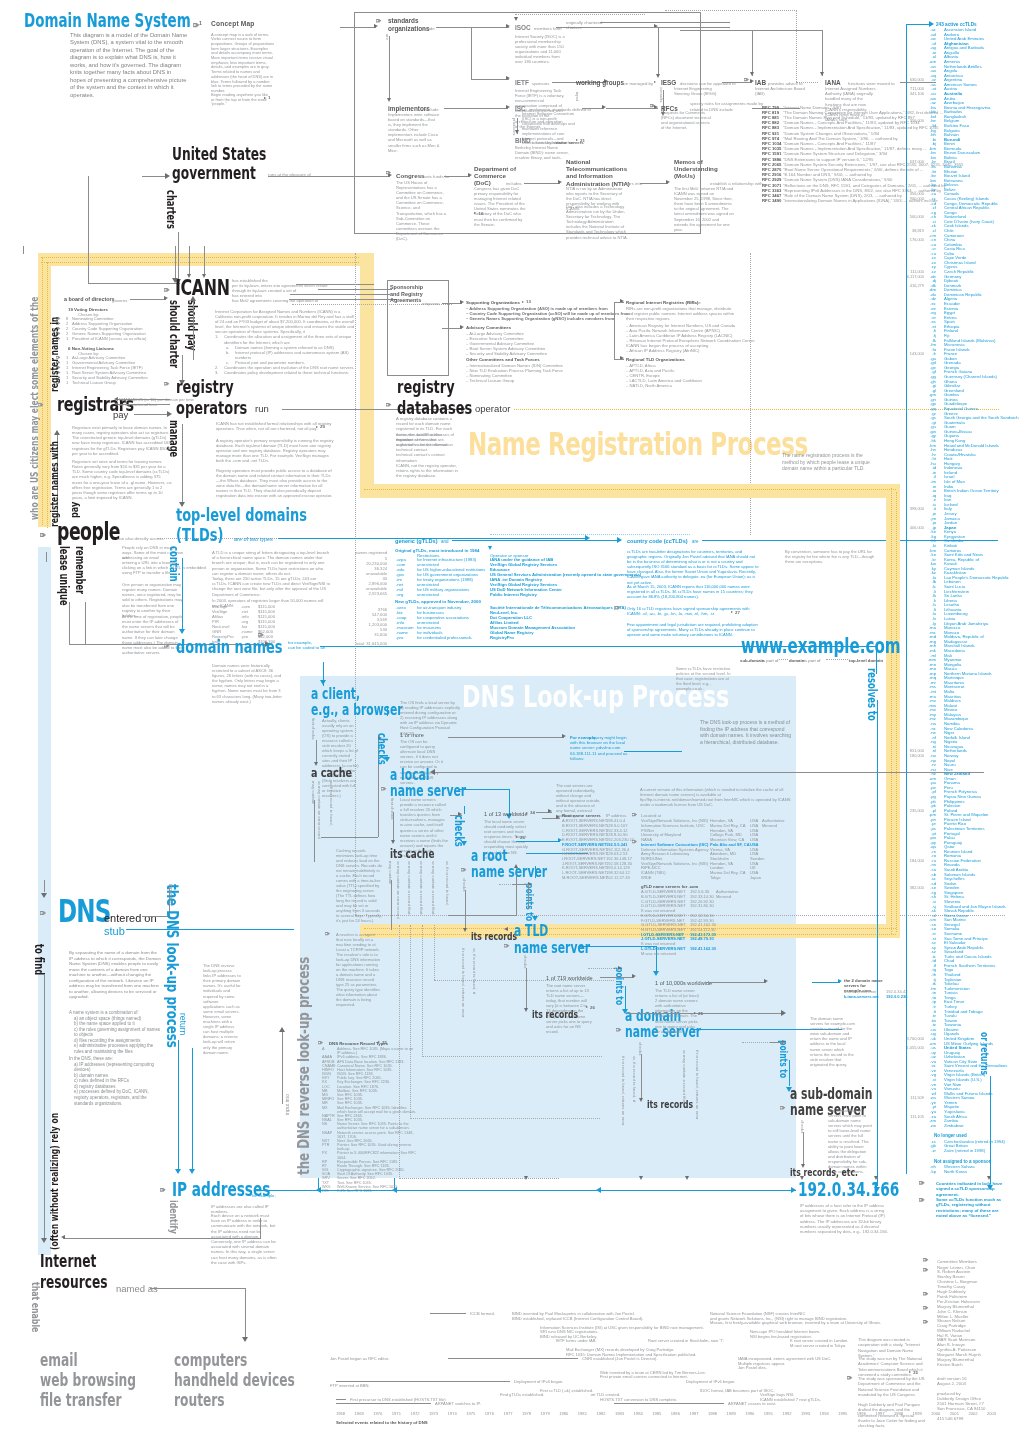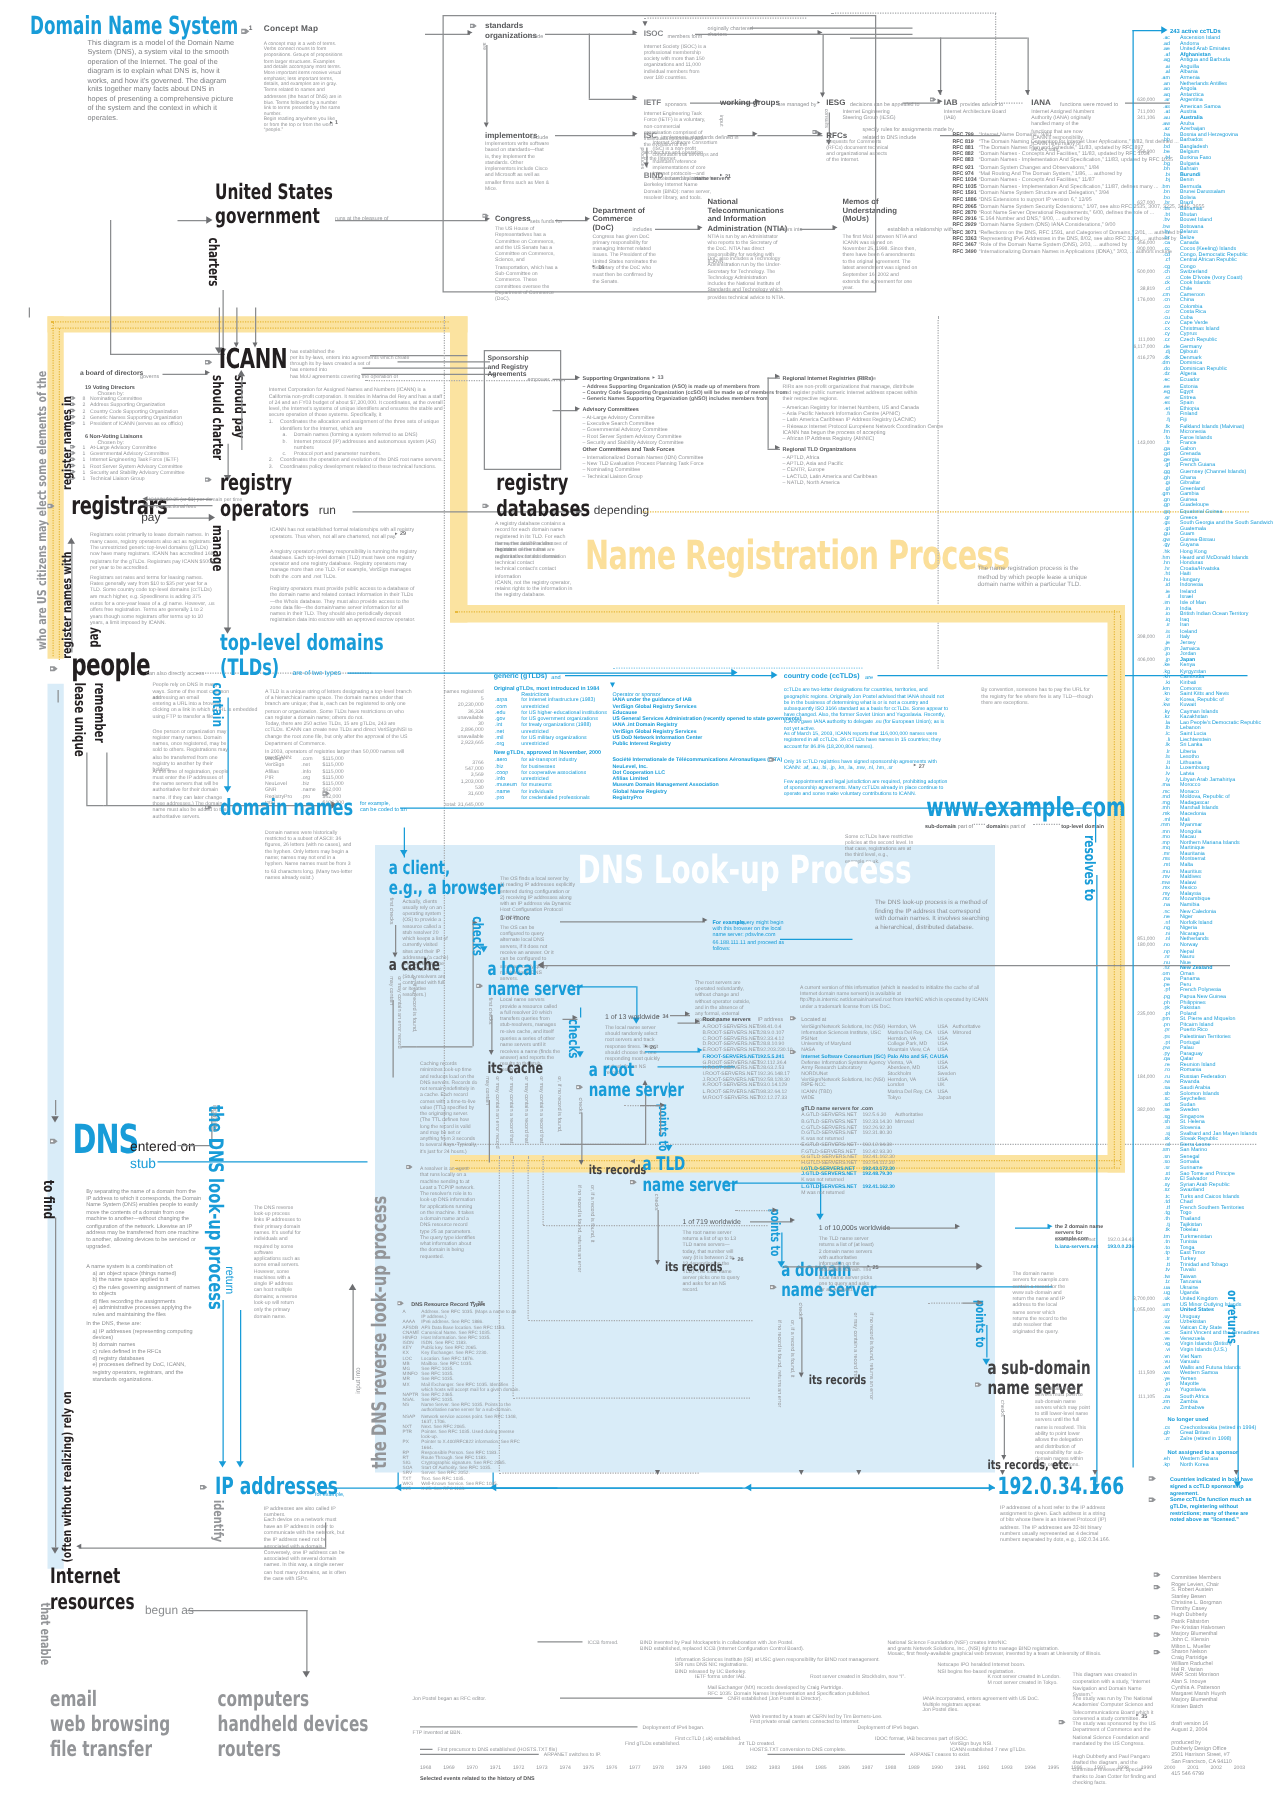--- a/index.html
+++ b/index.html
@@ -432,21 +432,21 @@
 <div class="a" style="left:116px;top:404px;width:54px;height:0;border-top:0.8px solid #8b8d8f;"></div>
 <div class="a" style="left:114px;top:401.6px;border-right:4.08px solid #6d6e71;border-top:2.4px solid transparent;border-bottom:2.4px solid transparent;width:0;height:0;"></div>
 <div class="a bd" style="left:72px;top:425px;width:100px;font-size:4.15px;line-height:5.15px;">Registrars exist primarily to lease domain names. In many cases, registry operators also act as registrars. The unrestricted generic top-level domains (gTLDs) now have many registrars. ICANN has accredited 168 registrars for the gTLDs. Registrars pay ICANN $5000 per year to be accredited.</div>
 <div class="a bd" style="left:72px;top:459px;width:100px;font-size:4.15px;line-height:5.15px;">Registrars set rates and terms for leasing names. Rates generally vary from $10 to $35 per year for a TLD. Some country code top-level domains (ccTLDs) are much higher, e.g. Speedlinens is adding 375 euros for a one-year lease of a .gl name. However, .us offers free registration. Terms are generally 1 to 2 years though some registrars offer terms up to 10 years, a limit imposed by ICANN.</div>
 <div class="a big" style="left:397px;top:378px;font-size:18px;transform:scaleX(0.80);">registry</div>
 <div class="a big" style="left:397px;top:399px;font-size:18px;transform:scaleX(0.80);">databases</div>
 <svg class="a" style="left:386px;top:403px;width:5.4px;height:3.4499999999999997px;" viewBox="0 0 7.2 4.6">
       <path d="M0 0 L4.2 0 L7.2 2.3 L4.2 4.6 L0 4.6 Z" fill="#939598"></path>
       <path d="M0.8 1.5 L3.0 1.5 L3.0 3.1 L0.8 3.1 Z" fill="#fff"></path>
     </svg>
-<div class="a verb" style="left:475px;top:403px;font-size:9.5px;color:#404042;">depending</div>
+<div class="a verb" style="left:475px;top:403px;font-size:9.5px;color:#404042;">operator</div>
 <div class="a" style="left:514px;top:408.5px;width:485px;height:0;border-top:1.7px dotted #e8b93c;"></div>
 <div class="a bd" style="left:396px;top:416px;width:62px;font-size:4.2px;line-height:5.2px;">A registry database contains a record for each domain name registered in its TLD. For each name, the database also records:</div>
 <div class="a bd" style="left:396px;top:431.5px;font-size:4.2px;line-height:5.2px;width:64px;">the names and IP addresses of the name servers that are authoritative for this domain</div>
 <div class="a bd" style="left:396px;top:436.7px;font-size:4.2px;line-height:5.2px;width:64px;">registrant of the name</div>
 <div class="a bd" style="left:396px;top:441.9px;font-size:4.2px;line-height:5.2px;width:64px;">registrant's contact information</div>
 <div class="a bd" style="left:396px;top:447.1px;font-size:4.2px;line-height:5.2px;width:64px;">technical contact</div>
 <div class="a bd" style="left:396px;top:452.3px;font-size:4.2px;line-height:5.2px;width:64px;">technical contact's contact information</div>
 <div class="a bd" style="left:396px;top:463px;width:62px;font-size:4.2px;line-height:5.2px;">ICANN, not the registry operator, retains rights to the information in the registry database.</div>
 <div class="a " style="left:468px;top:425px;font-family:'DejaVu Sans Condensed','Liberation Sans',sans-serif;font-weight:bold;font-size:32px;color:#fbdf9a;transform-origin:0 0;transform:scaleX(0.80);white-space:nowrap;letter-spacing:-0.6px;">Name Registration Process</div>
 <div class="a bd5" style="left:782px;top:452px;width:92px;font-size:5.0px;line-height:6.7px;color:#939598;">The name registration process is the method by which people lease a unique domain name within a particular TLD.</div>
@@ -1135,21 +1135,21 @@
 <div class="a" style="left:63px;top:1238px;width:198px;height:0;border-top:0.8px solid #8b8d8f;"></div>
 <div class="a" style="left:61px;top:1235.4px;border-right:4.42px solid #6d6e71;border-top:2.6px solid transparent;border-bottom:2.6px solid transparent;width:0;height:0;"></div>
 <div class="a" style="left:260px;top:1218px;width:0;height:20px;border-left:0.8px solid #8b8d8f;"></div>
 <div class="a bigblue" style="left:798px;top:1181px;font-size:19px;transform:scaleX(0.80);">192.0.34.166</div>
 <div class="a bd" style="left:800px;top:1203px;width:88px;font-size:4.2px;line-height:5.2px;">IP addresses of a host refer to the IP address assignment to given. Each address is a string of bits whose there is an Internet Protocol (IP) address. The IP addresses are 32-bit binary numbers usually represented as 4 decimal numbers separated by dots, e.g., 192.0.34.166.</div>
 <div class="a bd" style="left:252px;top:1193px;font-size:4.3px;color:#189cd8;">for example,</div>
 <div class="a" style="left:256px;top:1190px;width:538px;height:0;border-top:0.8px solid #189cd8;"></div>
 <div class="a" style="left:790.9px;top:1187.0px;border-left:5.1px solid #189cd8;border-top:3.0px solid transparent;border-bottom:3.0px solid transparent;width:0;height:0;"></div>
 <div class="a big" style="left:40px;top:1253px;font-size:17px;transform:scaleX(0.80);">Internet</div>
 <div class="a big" style="left:40px;top:1274px;font-size:17px;transform:scaleX(0.80);">resources</div>
-<div class="a verb" style="left:116px;top:1283px;font-size:9.5px;color:#8a8c8e;">begun as</div>
+<div class="a verb" style="left:116px;top:1283px;font-size:9.5px;color:#8a8c8e;">named as</div>
 <div class="a" style="left:150px;top:1288px;width:96px;height:0;border-top:0.8px solid #8b8d8f;"></div>
 <div class="a" style="left:245px;top:1288px;width:0;height:50px;border-left:0.8px solid #8b8d8f;"></div>
 <div class="a" style="left:242.20000000000002px;top:1336.56px;border-top:5.44px solid #6d6e71;border-left:3.2px solid transparent;border-right:3.2px solid transparent;width:0;height:0;"></div>
 <div class="a" style="left:44px;top:1282px;transform-origin:0 0;transform:rotate(90deg) scaleX(0.82);white-space:nowrap;">
       <div class="biggray" style="position:static;transform:none;white-space:nowrap;font-size:10.5px;color:#939598;">that enable</div>
     </div>
 <div class="a biggray" style="left:40px;top:1352px;font-size:17px;transform:scaleX(0.80);color:#939598;">email</div>
 <div class="a biggray" style="left:40px;top:1372px;font-size:17px;transform:scaleX(0.80);color:#939598;">web browsing</div>
 <div class="a biggray" style="left:40px;top:1392px;font-size:17px;transform:scaleX(0.80);color:#939598;">file transfer</div>
 <div class="a biggray" style="left:174px;top:1352px;font-size:17px;transform:scaleX(0.80);color:#939598;">computers</div>

